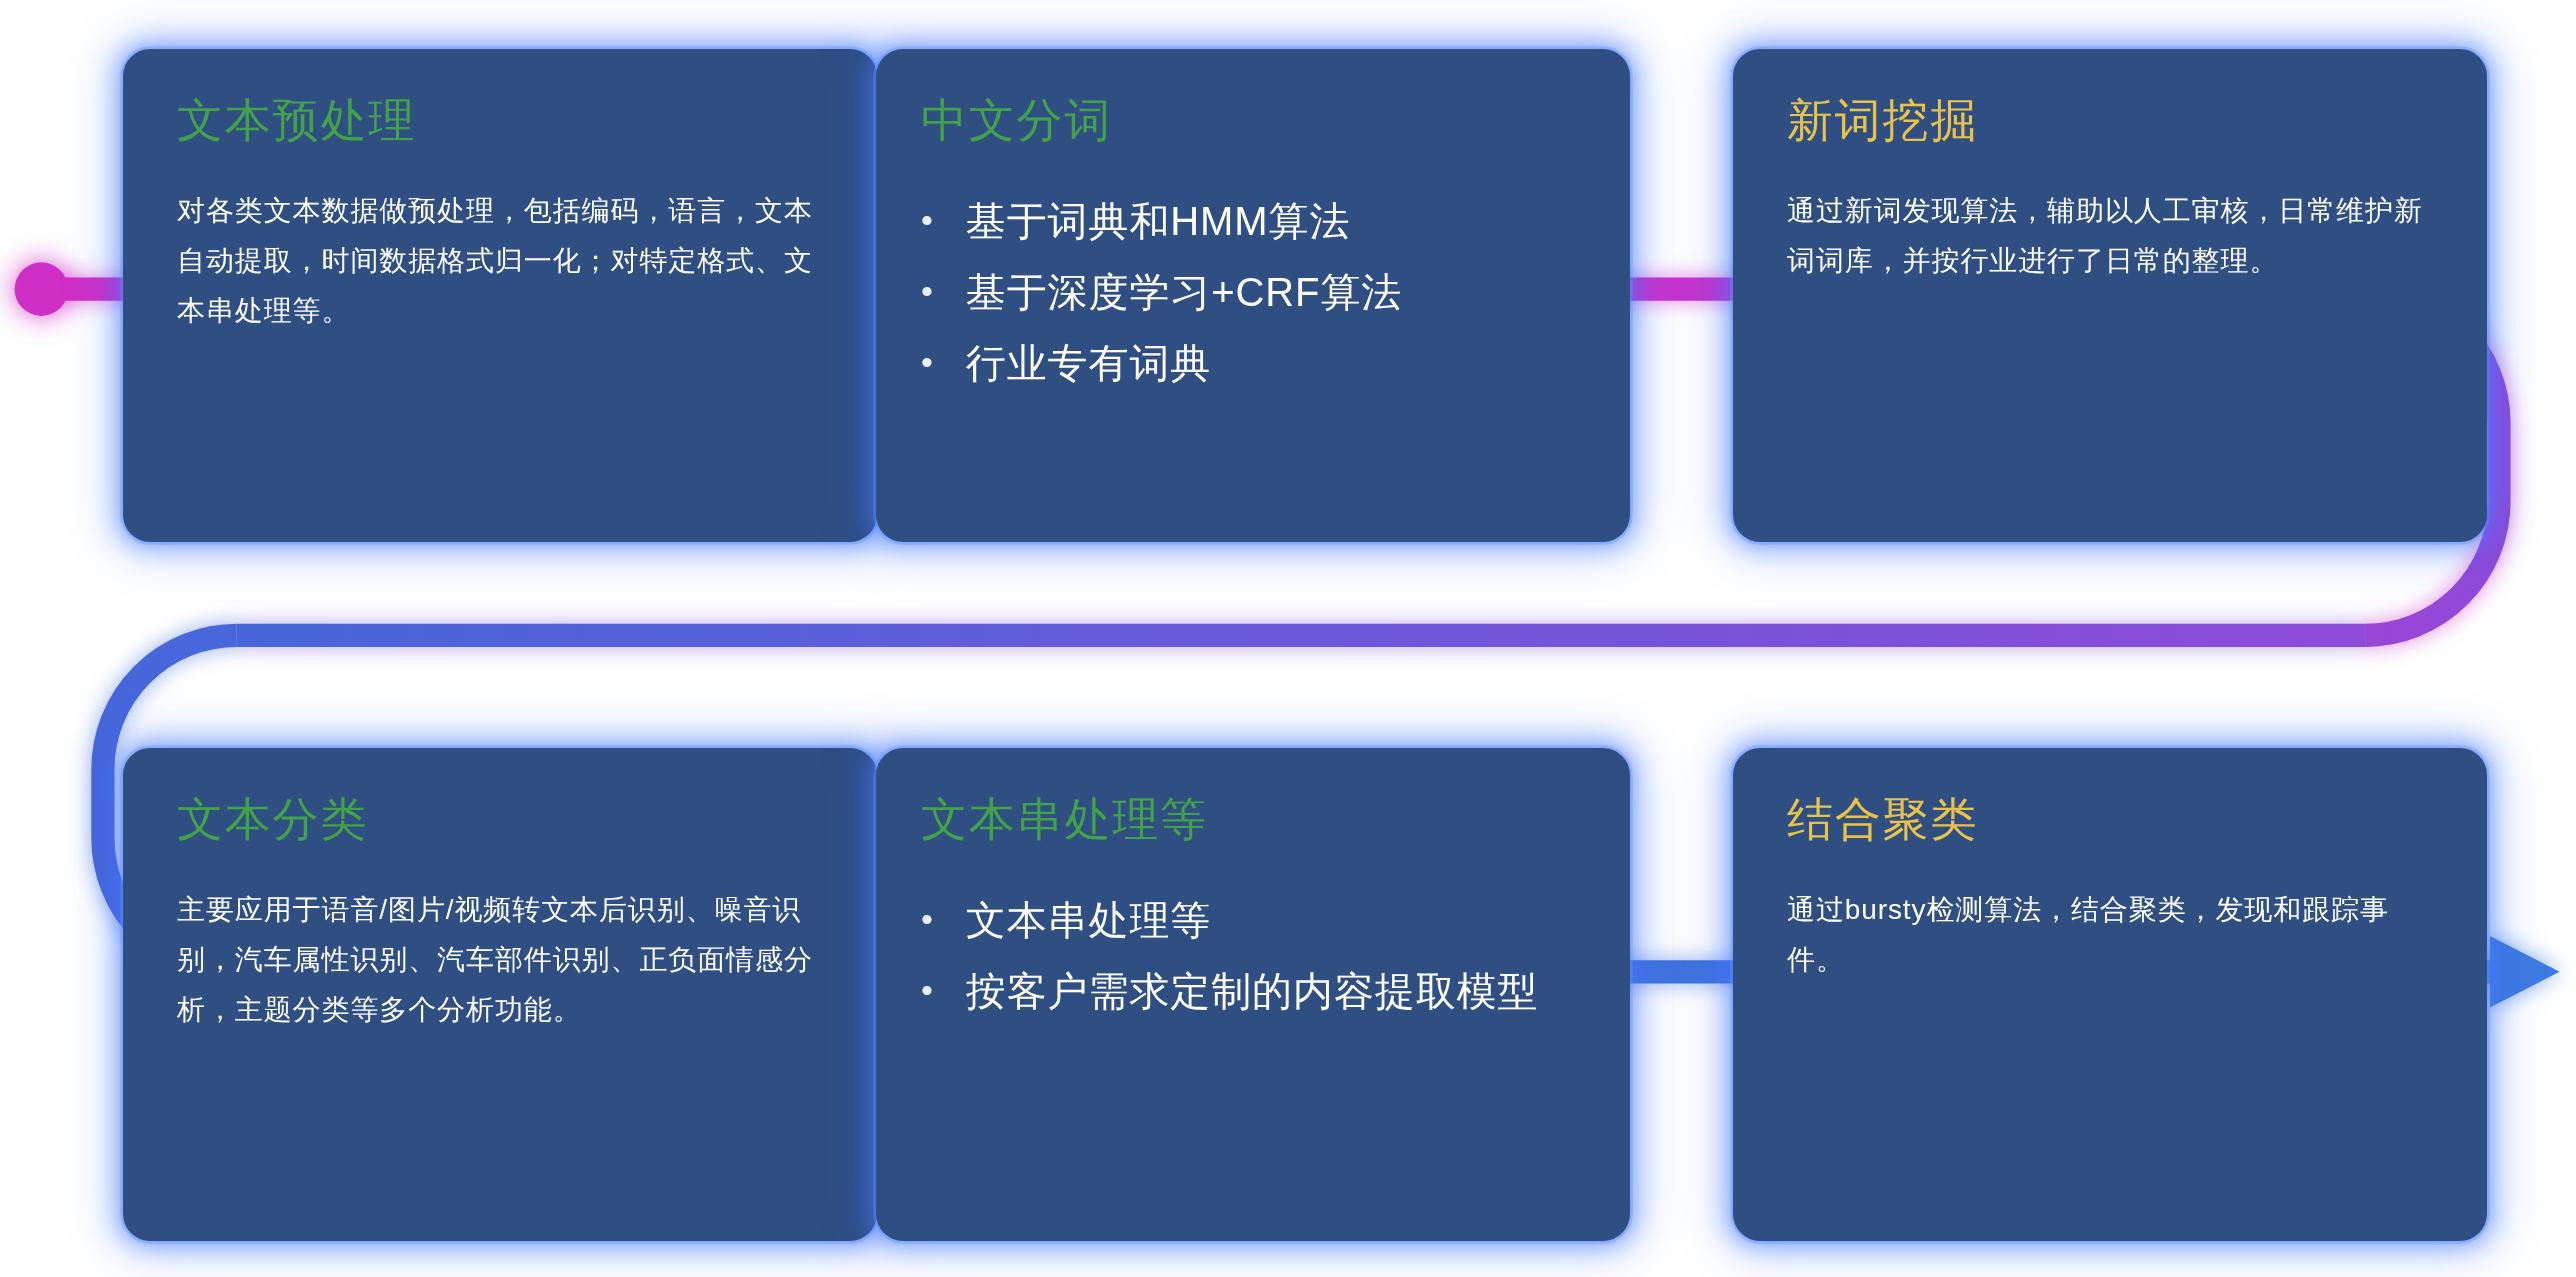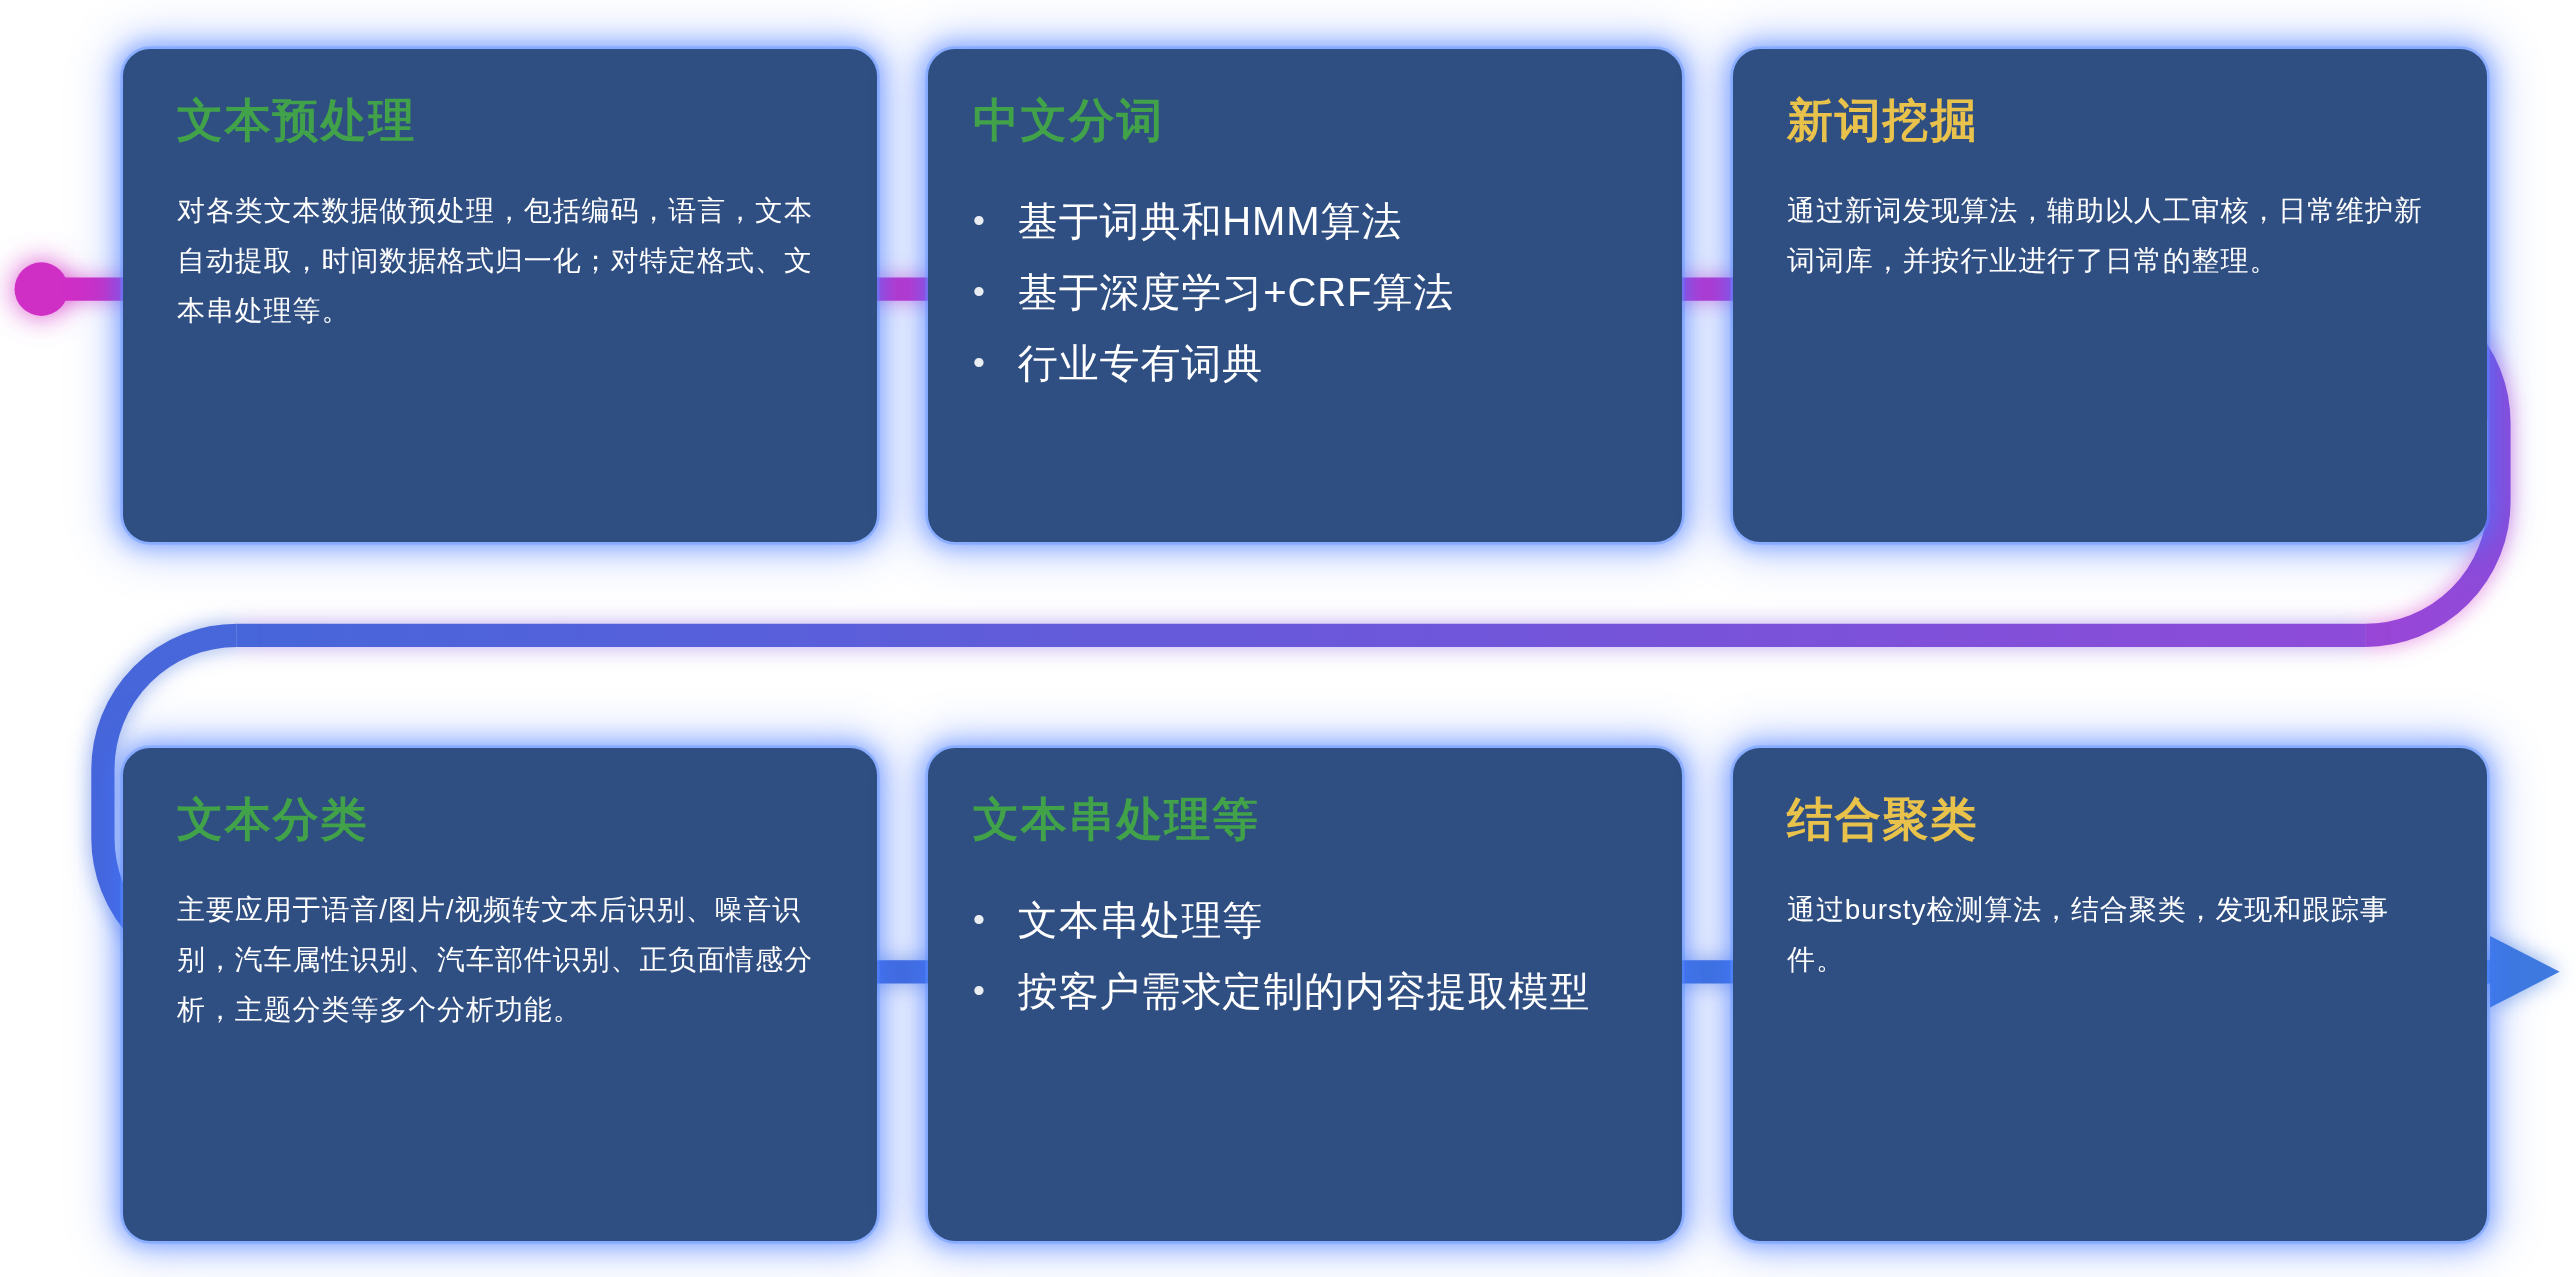--- a/index.html
+++ b/index.html
@@ -27,25 +27,25 @@
     background:var(--card-bg,#2F4E81);
     border-radius:27px;
     box-shadow:
       0 0 0 2.7px rgba(92,146,255,.40),
       0 0 21.4px 5.4px rgba(70,122,255,.55),
       0 0 46px 12.5px rgba(62,110,255,.28);
   }
   .r1{top:49px;}
   .r2{top:748px;}
   .c1{left:123px;}
-  .c2{left:928px;padding-left:45px;}
+  .c2{left:876px;padding-left:45px;}
   .c3{left:1733px;}
   .card-title{
     margin:0 0 34px;
-    font-size:46px;font-weight:700;letter-spacing:1.8px;
+    font-size:46px;font-weight:400;letter-spacing:1.8px;
   }
   .accent-green{color:var(--title-green,#41A24A);}
   .accent-yellow{color:var(--title-yellow,#E8C24A);}
   .card-body{
     margin:0;
     color:var(--body-text,#ffffff);
     font-size:28px;line-height:1.78;letter-spacing:0.9px;
   }
   .bullets{
     list-style:none;margin:0;padding:0;

